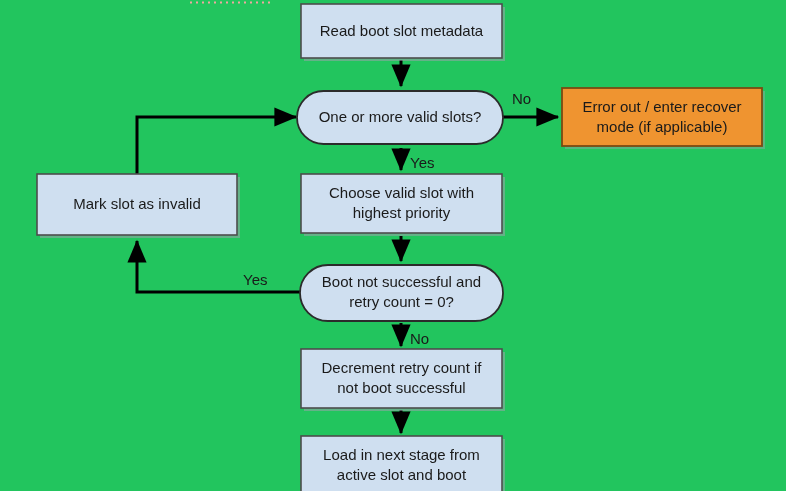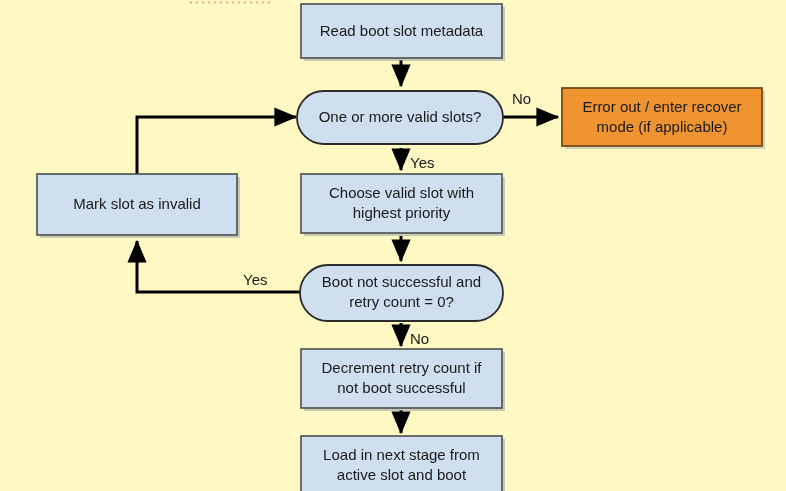--- a/index.html
+++ b/index.html
@@ -7,21 +7,21 @@
     padding: 0;
     background: #ffffff;
   }
   body {
     font-family: "Liberation Sans", sans-serif;
   }
   #canvas {
     position: relative;
     width: 786px;
     height: 491px;
-    background: #fef9c3;
+    background: #22c55e;
     overflow: hidden;
   }
   #flow-svg {
     position: absolute;
     left: 0;
     top: 0;
     width: 786px;
     height: 491px;
   }
   .node-text {

